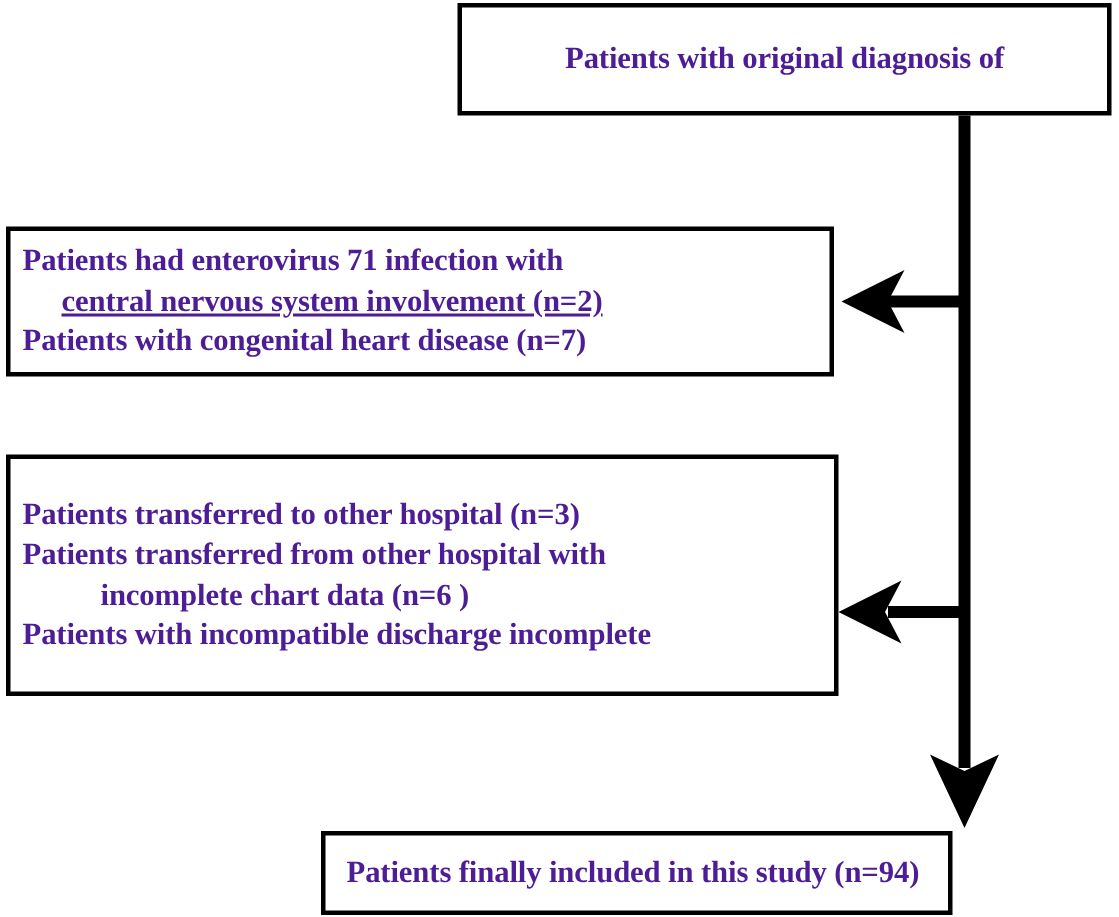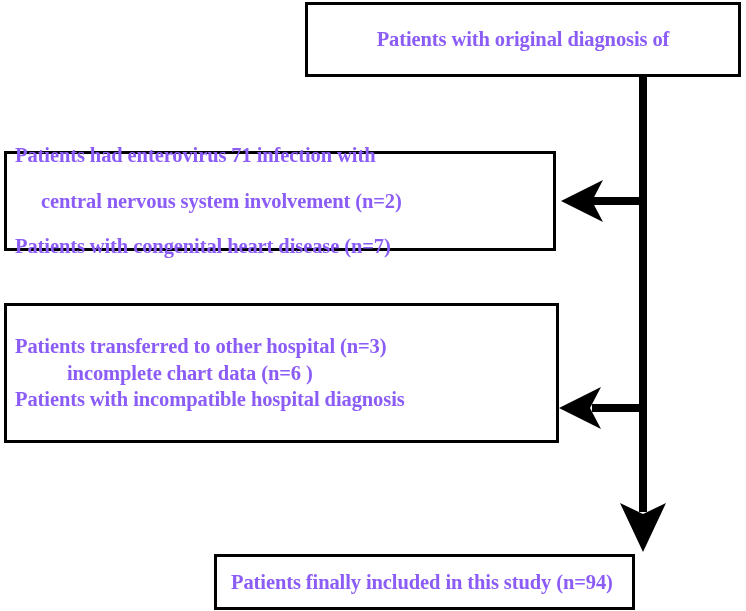--- a/index.html
+++ b/index.html
@@ -18,54 +18,53 @@
     overflow: hidden;
   }
   .node {
     position: absolute;
     box-sizing: border-box;
     border: 3px solid #000000;
     background: #ffffff;
     display: flex;
     flex-direction: column;
     justify-content: center;
-    color: #8b5cf6;
+    color: #4c1d95;
     font-weight: bold;
     font-size: 20.5px;
     line-height: 1.30;
     letter-spacing: -0.1px;
   }
   .node .line {
     display: block;
     white-space: pre;
   }
   .center { text-align: center; }
   .left   { text-align: left; }
 
   
   #node-source {
     left: 305px;  top: 2px;   width: 436px; height: 75px;
     padding: 0 6px;
   }
   #node-exclusion-1 {
     left: 4px;    top: 151px; width: 552px; height: 100px;
     padding: 0 8px;
-    gap: 19px;
   }
   #node-exclusion-2 {
-    left: 4px;    top: 303px; width: 555px; height: 140px;
+    left: 4px;    top: 303px; width: 555px; height: 161px;
     padding: 0 8px;
   }
   #node-included {
     left: 214px;  top: 554px; width: 421px; height: 56px;
     padding: 0 14px;
   }
 
   
-  .indent-1 { padding-left: 26px; }
+  .indent-1 { padding-left: 26px; text-decoration: underline; }
   .indent-2 { padding-left: 52px; }
   .indent-3 { padding-left: 44px; }
 
   
   #connectors {
     position: absolute;
     left: 0; top: 0;
     width: 746px; height: 611px;
     pointer-events: none;
   }
@@ -93,21 +92,22 @@
   </div>
 
   <div class="node left" id="node-exclusion-1">
     <span class="line">Patients had enterovirus 71 infection with</span>
     <span class="line indent-1">central nervous system involvement (n=2)</span>
     <span class="line">Patients with congenital heart disease (n=7)</span>
   </div>
 
   <div class="node left" id="node-exclusion-2">
     <span class="line">Patients transferred to other hospital (n=3)</span>
+    <span class="line">Patients transferred from other hospital with</span>
     <span class="line indent-2">incomplete chart data (n=6 )</span>
-    <span class="line">Patients with incompatible hospital diagnosis</span>
+    <span class="line">Patients with incompatible discharge incomplete</span>
   </div>
 
   <div class="node left" id="node-included">
     <span class="line">Patients finally included in this study (n=94)</span>
   </div>
 
 </div>
 
 </body></html>

